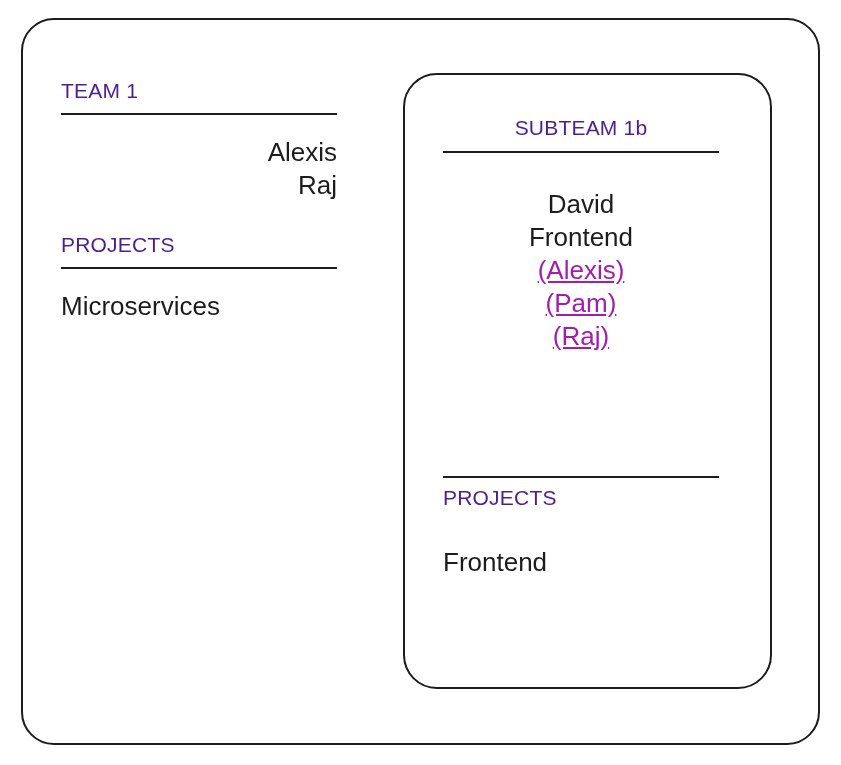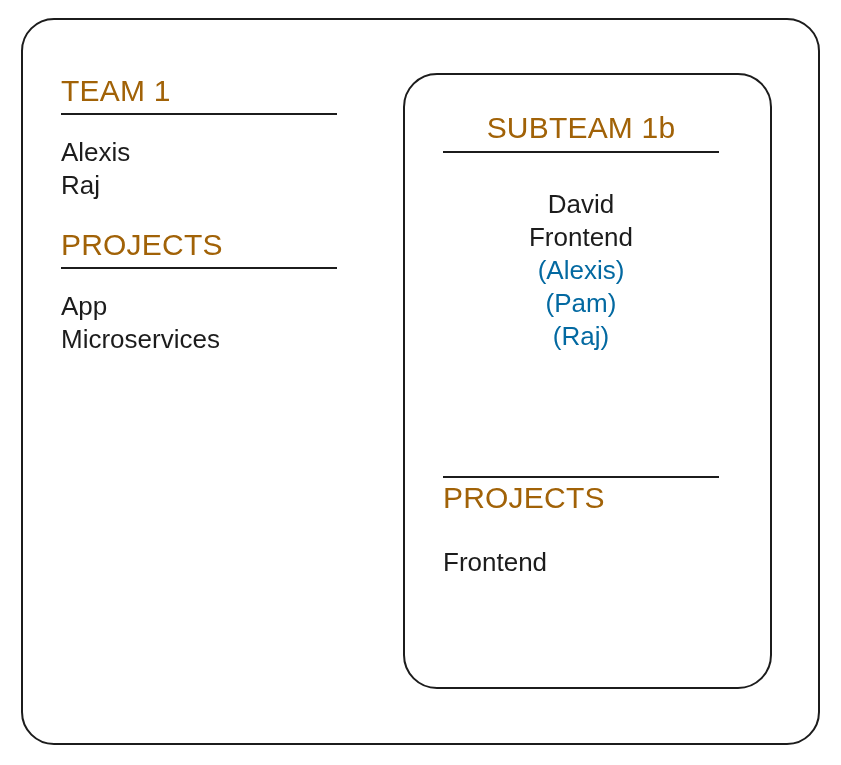--- a/index.html
+++ b/index.html
@@ -40,48 +40,49 @@
     border: 2px solid #1c1c1c;
     border-radius: 34px;
     background: #ffffff;
   }
 
   
   .panel {
     position: absolute;
   }
   .section-header {
-    font-size: 30px;
+    font-size: 21px;
     line-height: 30px;
-    color: #a16207;
+    color: #4c1d95;
     letter-spacing: 0.2px;
     white-space: nowrap;
   }
   .rule {
     width: 276px;
     height: 0;
     border-top: 2px solid #1c1c1c;
   }
   .entry {
     font-size: 26px;
     line-height: 33px;
     color: #1c1c1c;
     white-space: nowrap;
   }
   .entry.muted {
-    color: #0369a1;
+    color: #a21caf;
+    text-decoration: underline;
   }
 
   
   #left-panel {
     left: 61px;
     top: 76px;
   }
   #left-team-rule  { margin-top: 7px; }
-  #left-names      { margin-top: 21px; }
+  #left-names      { margin-top: 21px; text-align: right; }
   #left-projects-header { margin-top: 28px; }
   #left-projects-rule   { margin-top: 7px; }
   #left-projects-list   { margin-top: 21px; }
 
   
   #right-panel {
     left: 443px;
     top: 113px;
     text-align: center;
   }
@@ -110,21 +111,20 @@
 
     <div id="left-names">
       <div class="entry">Alexis</div>
       <div class="entry">Raj</div>
     </div>
 
     <div class="section-header" id="left-projects-header">PROJECTS</div>
     <div class="rule" id="left-projects-rule"></div>
 
     <div id="left-projects-list">
-      <div class="entry">App</div>
       <div class="entry">Microservices</div>
     </div>
 
   </div>
 
   <div class="box" id="inner-box"></div>
 
   <div class="panel" id="right-panel">
 
     <div class="section-header" id="right-subteam-header">SUBTEAM 1b</div>

